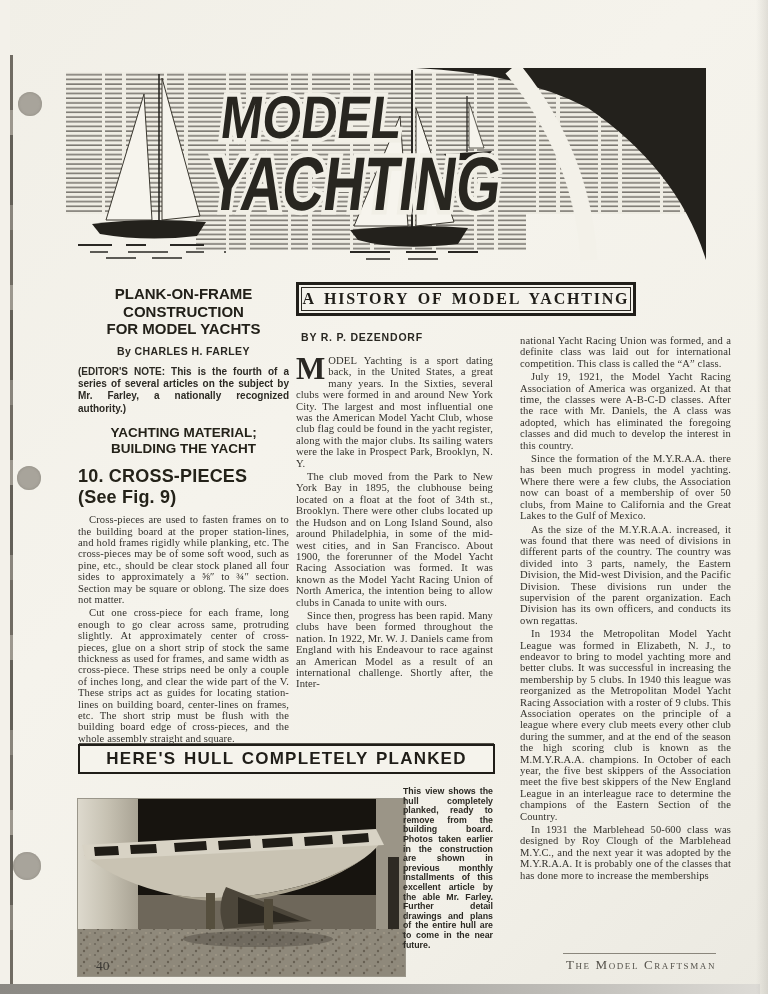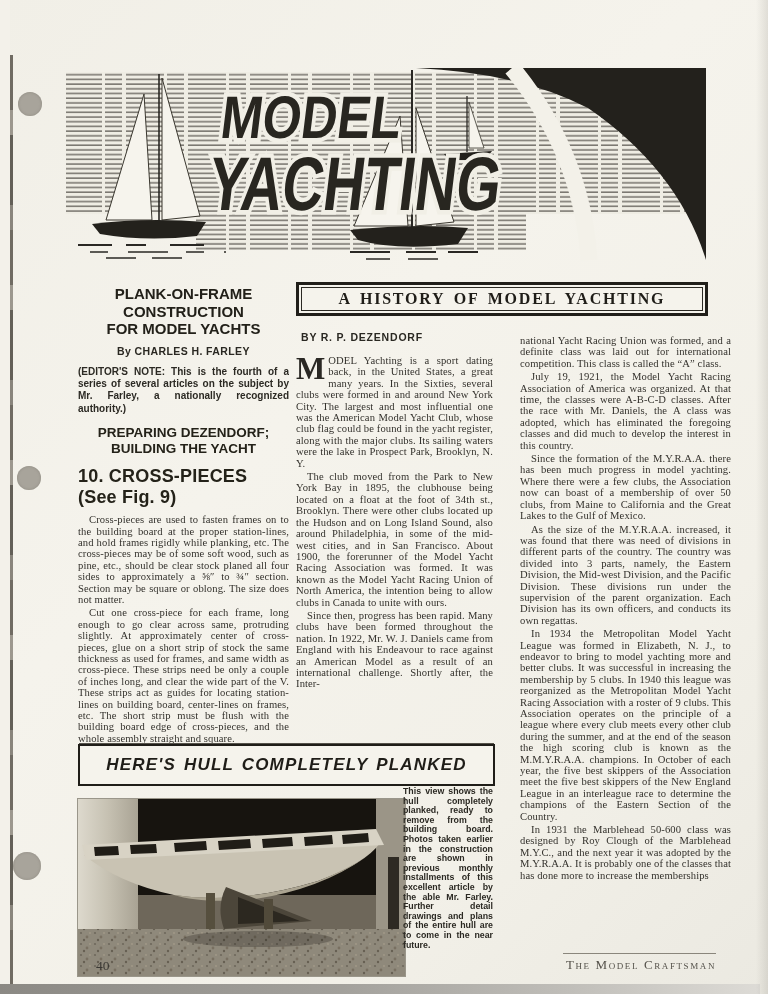--- a/index.html
+++ b/index.html
@@ -28,32 +28,32 @@
     text-align:center;color:#222019;margin:0;}
   .plank-byline{font-family:"Liberation Sans",sans-serif;font-weight:bold;font-size:10.5px;text-align:center;
     margin-top:7px;color:#2a2822;letter-spacing:.4px;}
   .editors-note{font-family:"Liberation Sans",sans-serif;font-weight:bold;font-size:10px;line-height:12.4px;
     text-align:justify;margin-top:9px;color:#2c2a24;}
   .plank-subhead{font-family:"Liberation Sans",sans-serif;font-weight:bold;font-size:13.5px;line-height:16px;
     text-align:center;margin-top:10px;color:#242219;}
   .section-head{font-family:Liberation Sans, sans-serif;font-weight:bold;font-size:18px;
     margin:9px 0 6px 0;color:#242219;letter-spacing:.2px;}
   .continued{font-style:italic;font-size:11px;text-align:center;margin-top:2px;color:#3a3832;}
-  .history-box{position:absolute;left:296px;top:282px;width:412px;height:34px;border:3px solid #211f1a;
+  .history-box{position:absolute;left:296px;top:282px;width:340px;height:34px;border:3px solid #211f1a;
     box-sizing:border-box;padding:2px;background:#f5f3ec;}
   .history-box-inner{border:1px solid #2b2923;height:100%;box-sizing:border-box;display:flex;
     align-items:center;justify-content:center;}
   .history-title{font-weight:bold;font-size:16px;letter-spacing:1.8px;color:#1f1d18;word-spacing:3px;}
   .history-byline{position:absolute;left:301px;top:331px;font-family:"Liberation Sans",sans-serif;
     font-weight:bold;font-size:10.5px;letter-spacing:.8px;color:#2a2822;}
   .mid-col{left:296px;top:355px;width:197px;height:384px;}
   .right-col{left:520px;top:335px;width:211px;height:624px;}
-  .hull-box{position:absolute;left:78px;top:744px;width:417px;height:42px;border:2px solid #1f1d18;
+  .hull-box{position:absolute;left:78px;top:744px;width:417px;height:30px;border:2px solid #1f1d18;
     box-sizing:border-box;display:flex;align-items:center;justify-content:center;background:#f5f3ec;
-    box-shadow:0 -2px 0 -1px #55524a;font-style:italic;}
+    box-shadow:0 -2px 0 -1px #55524a;}
   .hull-title{font-family:"Liberation Sans",sans-serif;font-weight:bold;font-size:17px;letter-spacing:1.2px;
     color:#1f1d18;word-spacing:2px;}
   .hull-photo{position:absolute;left:78px;top:799px;width:327px;height:177px;outline:1px solid #9a968a;}
   .hull-caption{position:absolute;left:403px;top:787px;width:90px;font-family:"Liberation Sans",sans-serif;
     font-weight:bold;font-size:8.8px;line-height:9.6px;text-align:justify;color:#2b2923;}
   .page-num{position:absolute;left:96px;top:958px;font-size:13.5px;color:#3a3833;}
   .journal-rule{position:absolute;left:563px;top:953px;width:153px;height:1px;background:#8a867c;}
   .journal-name{position:absolute;right:52px;top:957px;font-variant:small-caps;font-size:13px;
     letter-spacing:1.6px;color:#55524b;}
 </style>
@@ -119,21 +119,21 @@
 
   <div class="col left-col">
     <h1 class="plank-title">
       <span>PLANK-ON-FRAME</span><br>
       <span>CONSTRUCTION</span><br>
       <span>FOR MODEL YACHTS</span>
     </h1>
     <div class="plank-byline">By CHARLES H. FARLEY</div>
     <div class="editors-note">(EDITOR'S NOTE: This is the fourth of a series of several articles on the subject by Mr. Farley, a nationally recognized authority.)</div>
     <div class="plank-subhead">
-      <span>PREPARING DEZENDORF;</span><br>
+      <span>YACHTING MATERIAL;</span><br>
       <span>BUILDING THE YACHT</span>
     </div>
     <div class="section-head">10. CROSS-PIECES (See Fig. 9)</div>
     <p class="body-p">Cross-pieces are used to fasten frames on to the building board at the proper station-lines, and hold frames rigidly while planking, etc. The cross-pieces may be of some soft wood, such as pine, etc., should be clear stock planed all four sides to approximately a ⅝″ to ¾″ section. Section may be square or oblong. The size does not matter.</p>
     <p class="body-p">Cut one cross-piece for each frame, long enough to go clear across same, protruding slightly. At approximately center of cross-pieces, glue on a short strip of stock the same thickness as used for frames, and same width as cross-piece. These strips need be only a couple of inches long, and clear the wide part of the V. These strips act as guides for locating station-lines on building board, center-lines on frames, etc. The short strip must be flush with the building board edge of cross-pieces, and the whole assembly straight and square.</p>
     <div class="continued">(Continued on page 57)</div>
   </div>
 
   <div class="history-box">
     <div class="history-box-inner">

